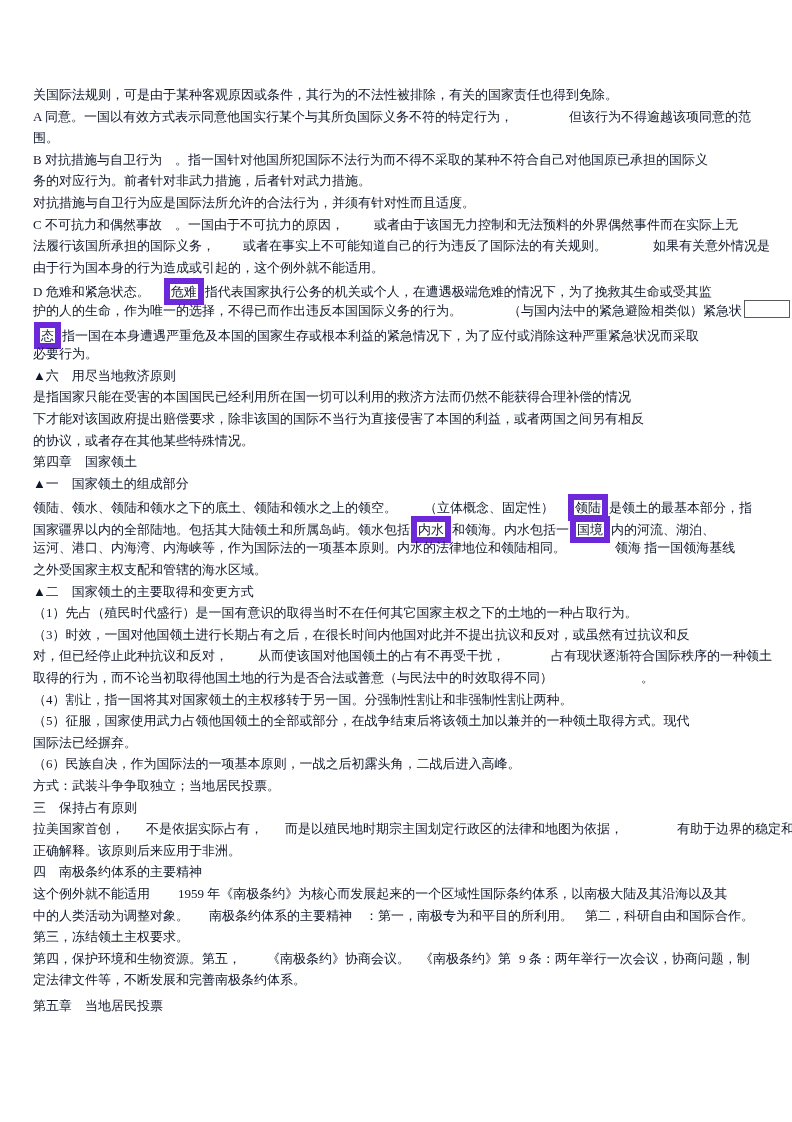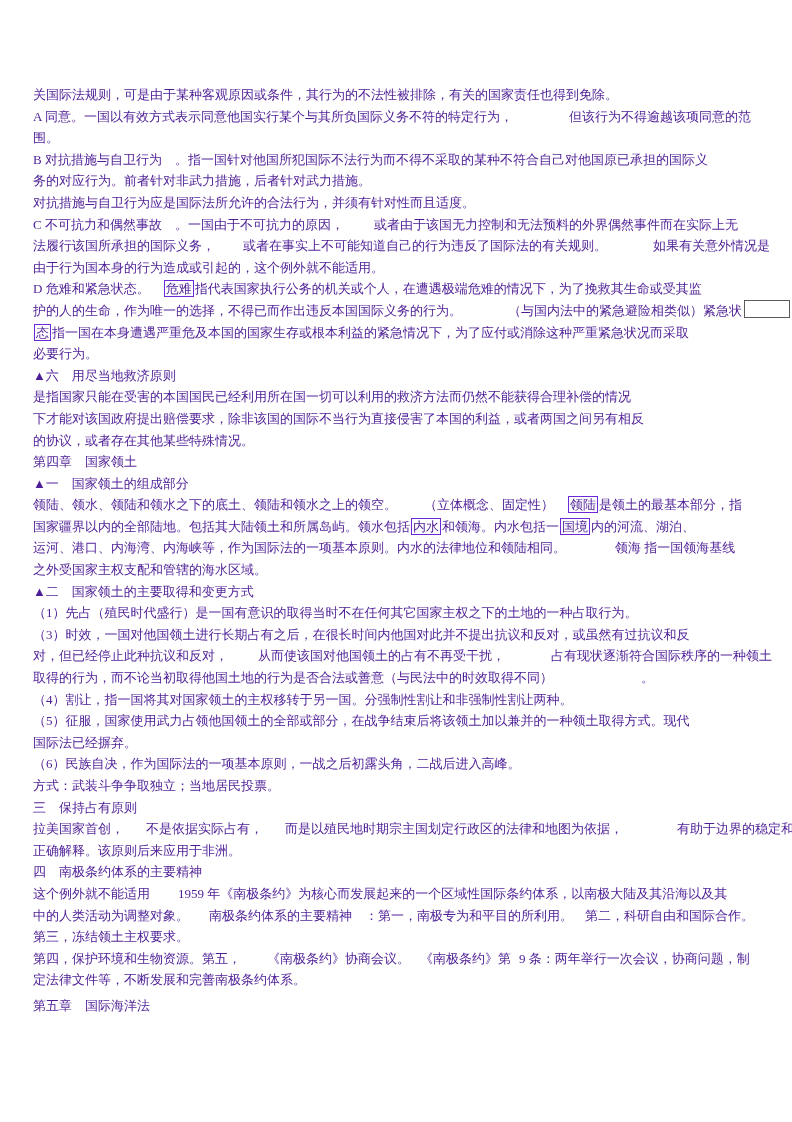--- a/index.html
+++ b/index.html
@@ -5,31 +5,31 @@
   html,body{margin:0;padding:0;background:#ffffff;}
   body{width:792px;height:1122px;overflow:hidden;}
   .page{
     box-sizing:border-box;
     width:792px;height:1122px;
     padding:84px 28px 0 33px;
     background:#ffffff;
     font-family:"Liberation Serif","DejaVu Serif",serif;
     font-size:13px;
     line-height:21.6px;
-    color:#4c1d95;
+    color:#0f172a;
   }
   .line{white-space:pre;height:21.6px;}
   .u{
     text-underline-offset:3px;
     text-decoration-thickness:1px;
     text-decoration-color:#4a4a4a;
   }
   .box{
     display:inline-block;
-    border:1px solid #6d28d9;
+    border:6px solid #6d28d9;
     line-height:15px;
     padding:0 1px;
     margin:0 1px;
   }
   .ebox{
     display:inline-block;
     border:1px solid #5a5a5a;
     height:16px;
     vertical-align:-3px;
     margin-left:2px;
@@ -76,15 +76,15 @@
       <div class="line"><span>方式：武装斗争争取独立；当地居民投票。</span></div>
       <div class="line"><span>三　保持占有原则</span></div>
       <div class="line"><span>拉美国家首创，</span><span class="gap" style="width: 22px;"></span><span>不是依据实际占有，</span><span class="gap" style="width: 22px;"></span><span>而是以殖民地时期宗主国划定行政区的法律和地图为依据，</span><span class="gap" style="width: 54px;"></span><span>有助于边界的稳定和</span></div>
       <div class="line"><span>正确解释。该原则后来应用于非洲。</span></div>
       <div class="line"><span>四　南极条约体系的主要精神</span></div>
       <div class="line"><span>这个例外就不能适用</span><span class="gap" style="width: 28px;"></span><span>1959 年《南极条约》为核心而发展起来的一个区域性国际条约体系，以南极大陆及其沿海以及其</span></div>
       <div class="line"><span>中的人类活动为调整对象。</span><span class="gap" style="width: 20px;"></span><span class="u">南极条约体系的主要精神　</span><span>：第一，南极专为和平目的所利用。</span><span class="gap" style="width: 12px;"></span><span>第二，科研自由和国际合作。</span></div>
       <div class="line"><span>第三，冻结领土主权要求。</span></div>
       <div class="line"><span>第四，保护环境和生物资源。第五，</span><span class="gap" style="width: 26px;"></span><span>《南极条约》协商会议。</span><span class="gap" style="width: 10px;"></span><span>《南极条约》第</span><span class="gap" style="width: 8px;"></span><span>9 条：两年举行一次会议，协商问题，制</span></div>
       <div class="line"><span>定法律文件等，不断发展和完善南极条约体系。</span></div>
-      <div class="line" style="margin-top: 4px;"><span>第五章　国际海洋法</span></div>
+      <div class="line" style="margin-top: 4px;"><span>第五章　当地居民投票</span></div>
     </div>
 </div>
 
 </body></html>

